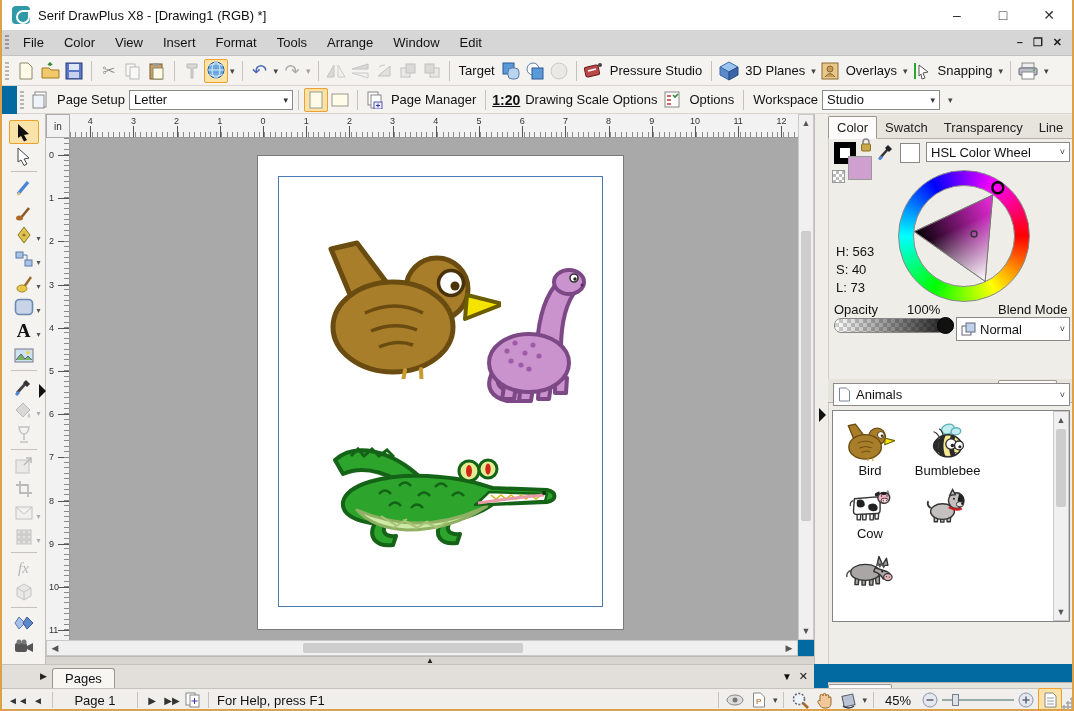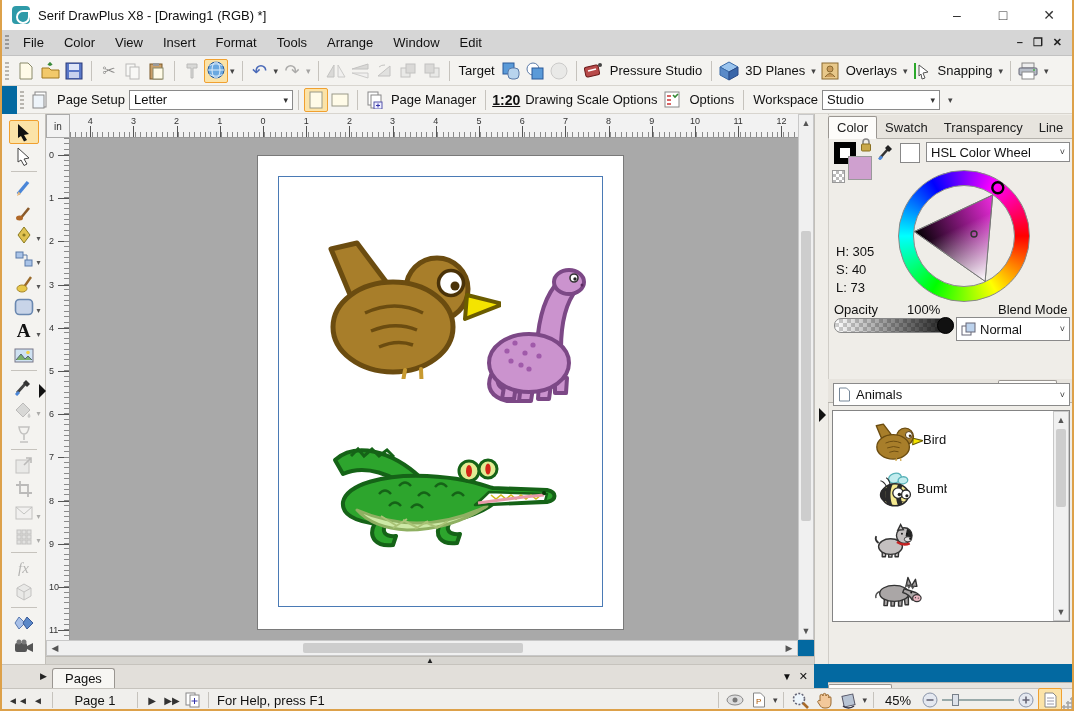--- a/index.html
+++ b/index.html
@@ -57,21 +57,21 @@
   .sbthumb{position:absolute;background:#cdcdcd;border-radius:2px;}
   .sbarrow{position:absolute;color:#555;font-size:9px;text-align:center;width:14px;line-height:14px;}
   #splitstrip{left:44px;top:656px;width:768px;height:8px;background:#d7d5d0;border-top:1px solid #bdbab4;box-sizing:border-box;text-align:center;font-size:8px;line-height:7px;color:#222;}
   
   #rsplit{left:812px;top:114px;width:14px;height:550px;background:#efede8;border-left:1px solid #c2bfb9;box-sizing:border-box;}
   #rightpanel{left:826px;top:114px;width:248px;height:550px;background:#efede8;border-left:1px solid #d0cdc7;box-sizing:border-box;}
   .tabrow{display:flex;align-items:flex-end;height:23px;background:#e7e4de;border-bottom:1px solid #b5b2ac;position:relative;}
   .tab{padding:3px 8px 3px;color:#222;}
   .tab.active{background:#fdfcfa;border:1px solid #9a9691;border-bottom:1px solid #fdfcfa;margin-bottom:-1px;border-radius:2px 2px 0 0;}
   .panelbtns{margin-left:auto;display:flex;align-items:center;gap:6px;padding:0 6px 4px 0;font-size:10px;color:#222;}
-  .gcell{width:74px;display:inline-flex;align-items:center;padding-left:40px;}
+  .gcell{width:74px;display:inline-flex;flex-direction:column;align-items:center;}
   .gico{height:46px;display:flex;align-items:flex-end;justify-content:center;}
   .glabel{font-size:13px;padding-top:2px;white-space:nowrap;overflow:hidden;max-width:72px;}
   
   #pagesbar{left:0;top:664px;width:812px;height:24px;background:#e2dfda;border-top:1px solid #c6c3bd;box-sizing:border-box;}
   #pagestab{position:absolute;left:50px;top:3px;padding:2px 12px;background:#f7f6f3;border:1px solid #9a9691;border-bottom:none;border-radius:3px 3px 0 0;}
   #statusbar{left:0;top:688px;width:1074px;height:23px;background:#f0efec;border-top:1px solid #c6c3bd;box-sizing:border-box;display:flex;align-items:center;}
   .snav{width:20px;text-align:center;color:#333;font-size:10px;}
   .ssep{width:1px;height:16px;background:#c6c3bd;margin:0 4px;}
   .grip3{position:absolute;right:2px;bottom:2px;width:12px;height:12px;background:
      radial-gradient(circle at 10px 2px,#aaa 1.5px,transparent 2px),
@@ -801,21 +801,21 @@
           <stop offset="0" stop-color="#fff"></stop>
             <stop offset="0.8" stop-color="#fff" stop-opacity="0"></stop>
         </linearGradient>
       </defs>
       <polygon points="94.7,25 87.1,111.3 16.2,61.6" fill="url(#triA)" stroke="#777"></polygon>
       <polygon points="94.7,25 87.1,111.3 16.2,61.6" fill="url(#triB)" stroke="#777"></polygon>
       <circle cx="99.8" cy="17.7" r="5.5" fill="none" stroke="#000" stroke-width="2.4"></circle>
       <circle cx="76" cy="64" r="3" fill="none" stroke="#333" stroke-width="1.4"></circle>
     </svg>
   </div>
-  <div class="abs" style="left:834px;top:244px;">H: 305</div>
+  <div class="abs" style="left:834px;top:244px;">H: 563</div>
   <div class="abs" style="left:834px;top:262px;">S: 40</div>
   <div class="abs" style="left:834px;top:280px;">L: 73</div>
   <div class="abs" style="left:832px;top:302px;">Opacity</div>
   <div class="abs" style="left:905px;top:302px;">100%</div>
   <div class="abs opac">
       <span class="knob"></span>
     </div>
   <div class="abs" style="left:996px;top:302px;">Blend Mode</div>
   <div class="abs combo" style="left:954px;top:317px;width:114px;height:24px;">
     <svg width="16" height="15" style="margin-right:3px;">
@@ -853,20 +853,28 @@
           </span>
           <span class="glabel">Bird</span>
         </div>
       <div class="gcell">
           <span class="gico">
             <svg width="44" height="40">
               <use href="#sym-bee"></use>
             </svg>
           </span>
           <span class="glabel">Bumblebee</span>
+        </div>
+      <div class="gcell">
+          <span class="gico">
+            <svg width="46" height="39">
+              <use href="#sym-cow"></use>
+            </svg>
+          </span>
+          <span class="glabel">Cow</span>
         </div>
       <div class="gcell">
           <span class="gico">
             <svg width="46" height="39">
               <use href="#sym-dog"></use>
             </svg>
           </span>
         </div>
       <div class="gcell">
           <span class="gico">

